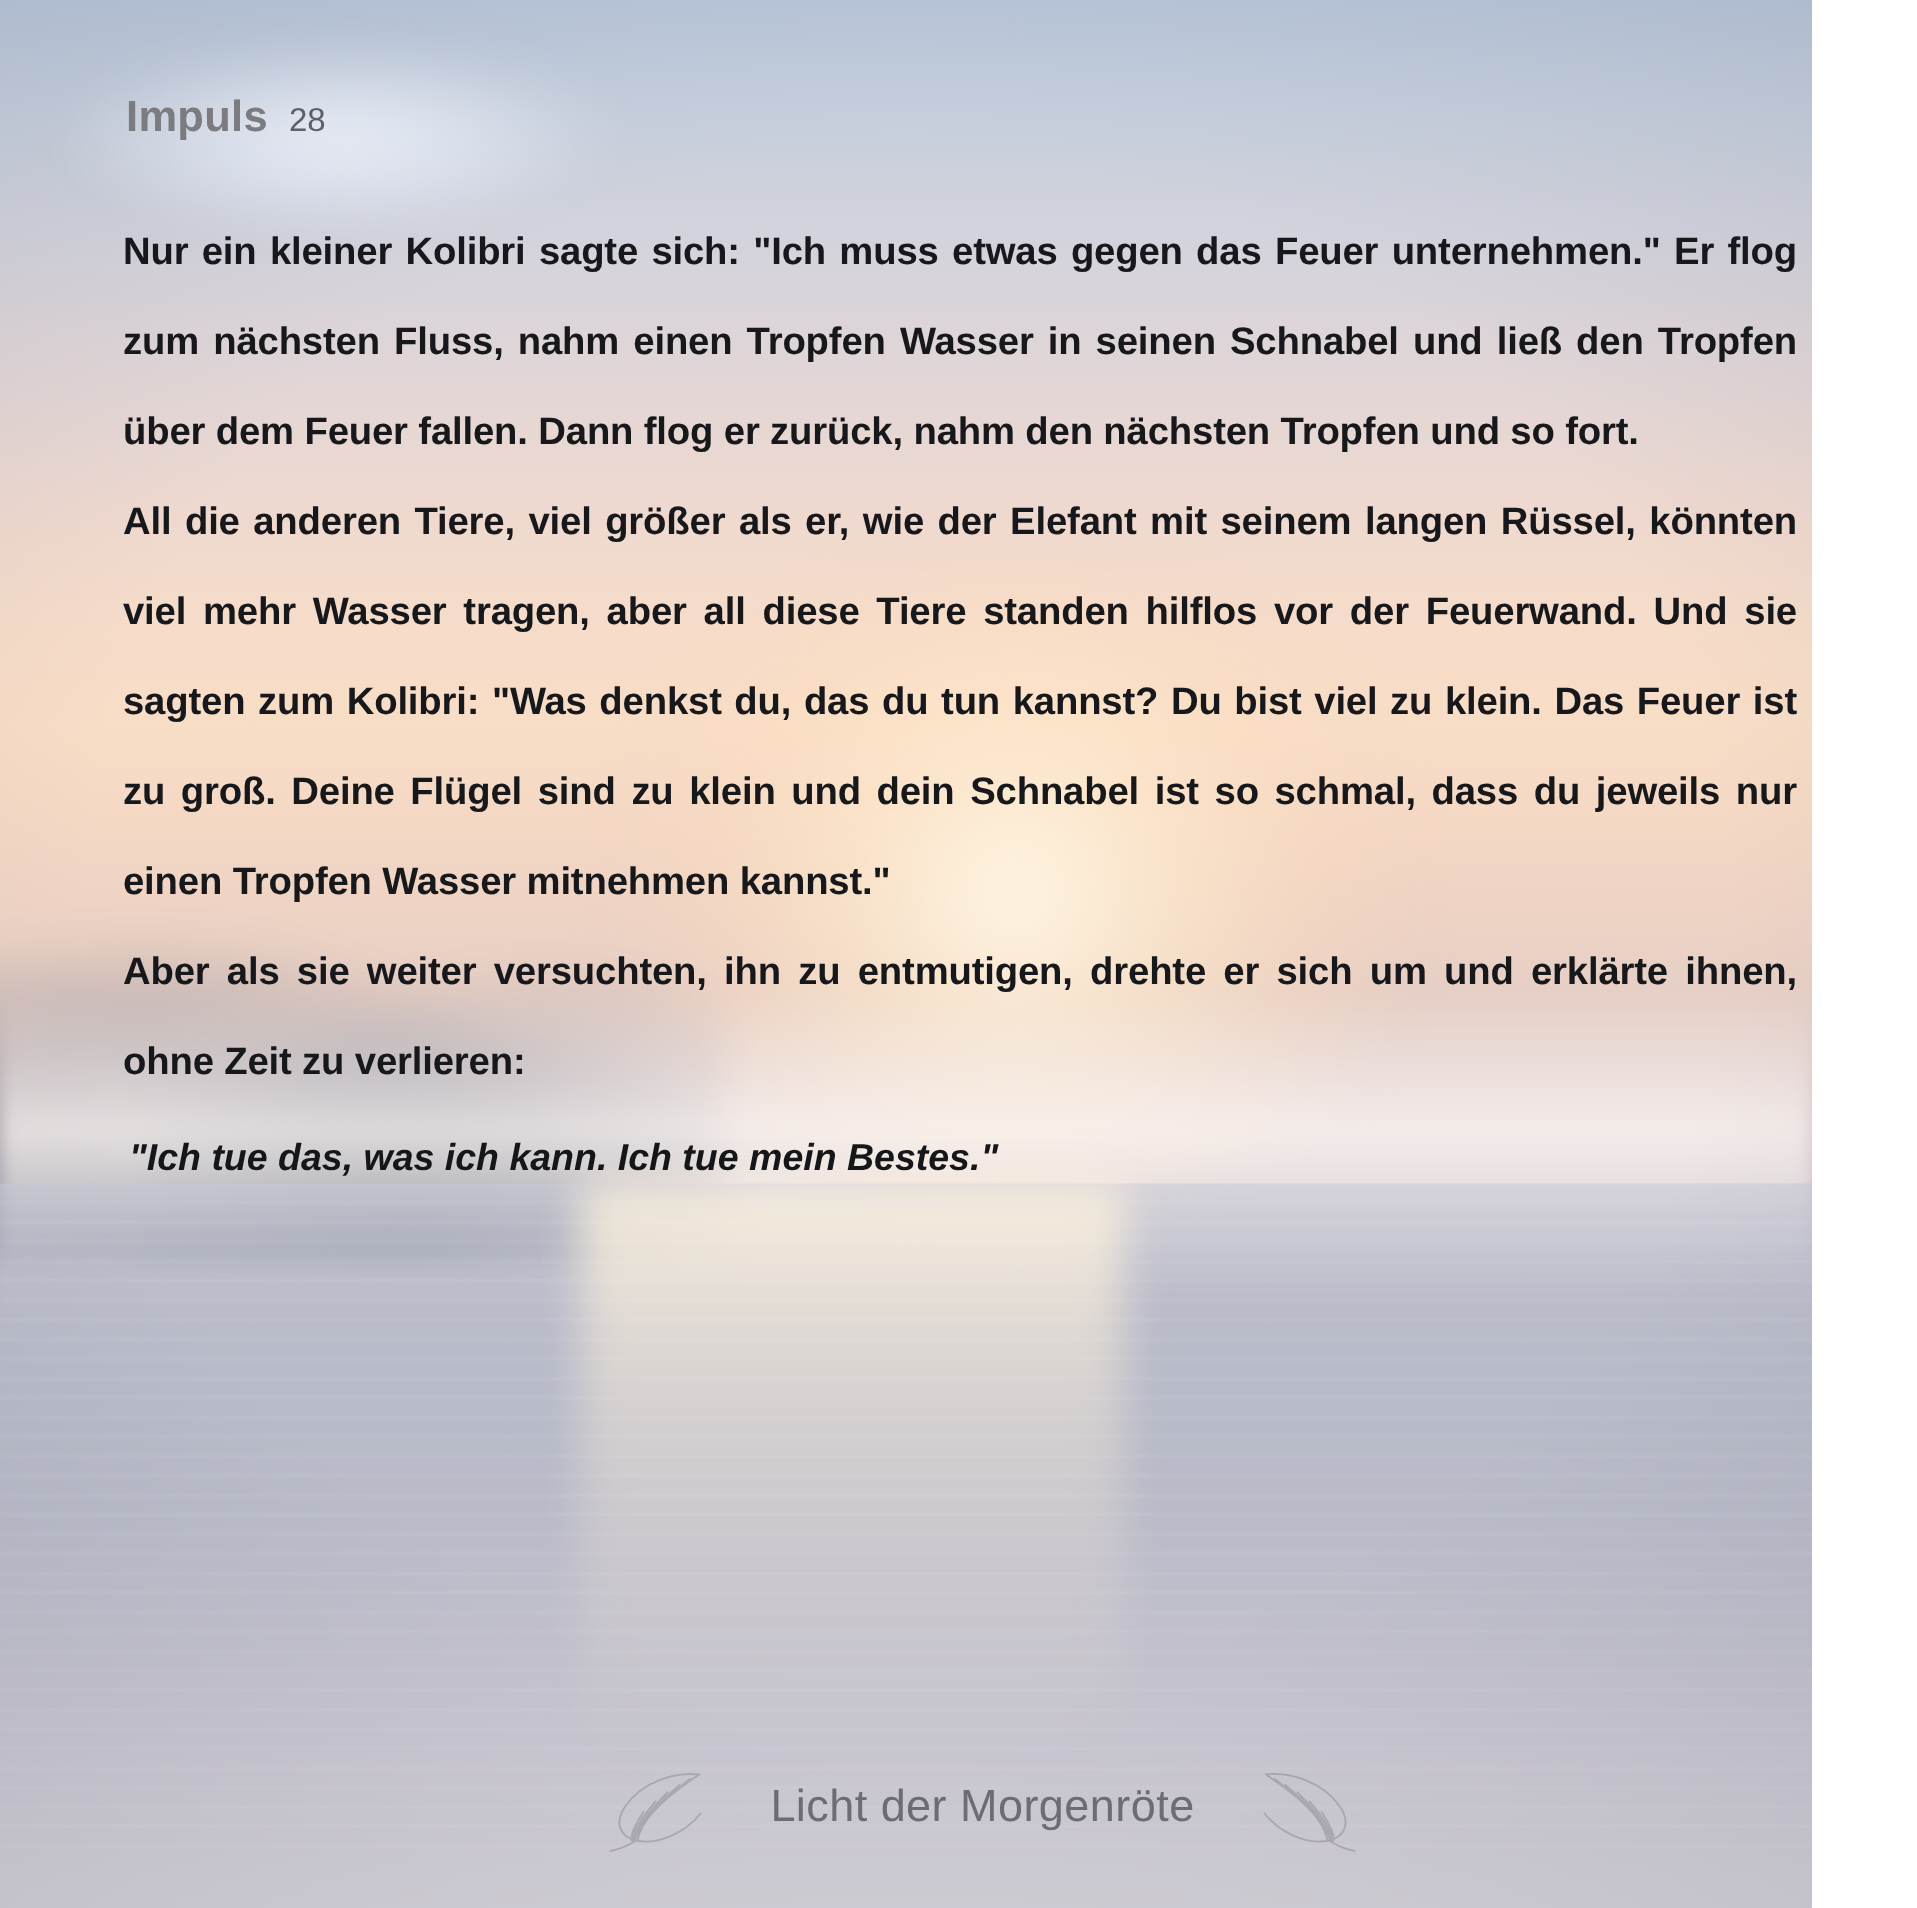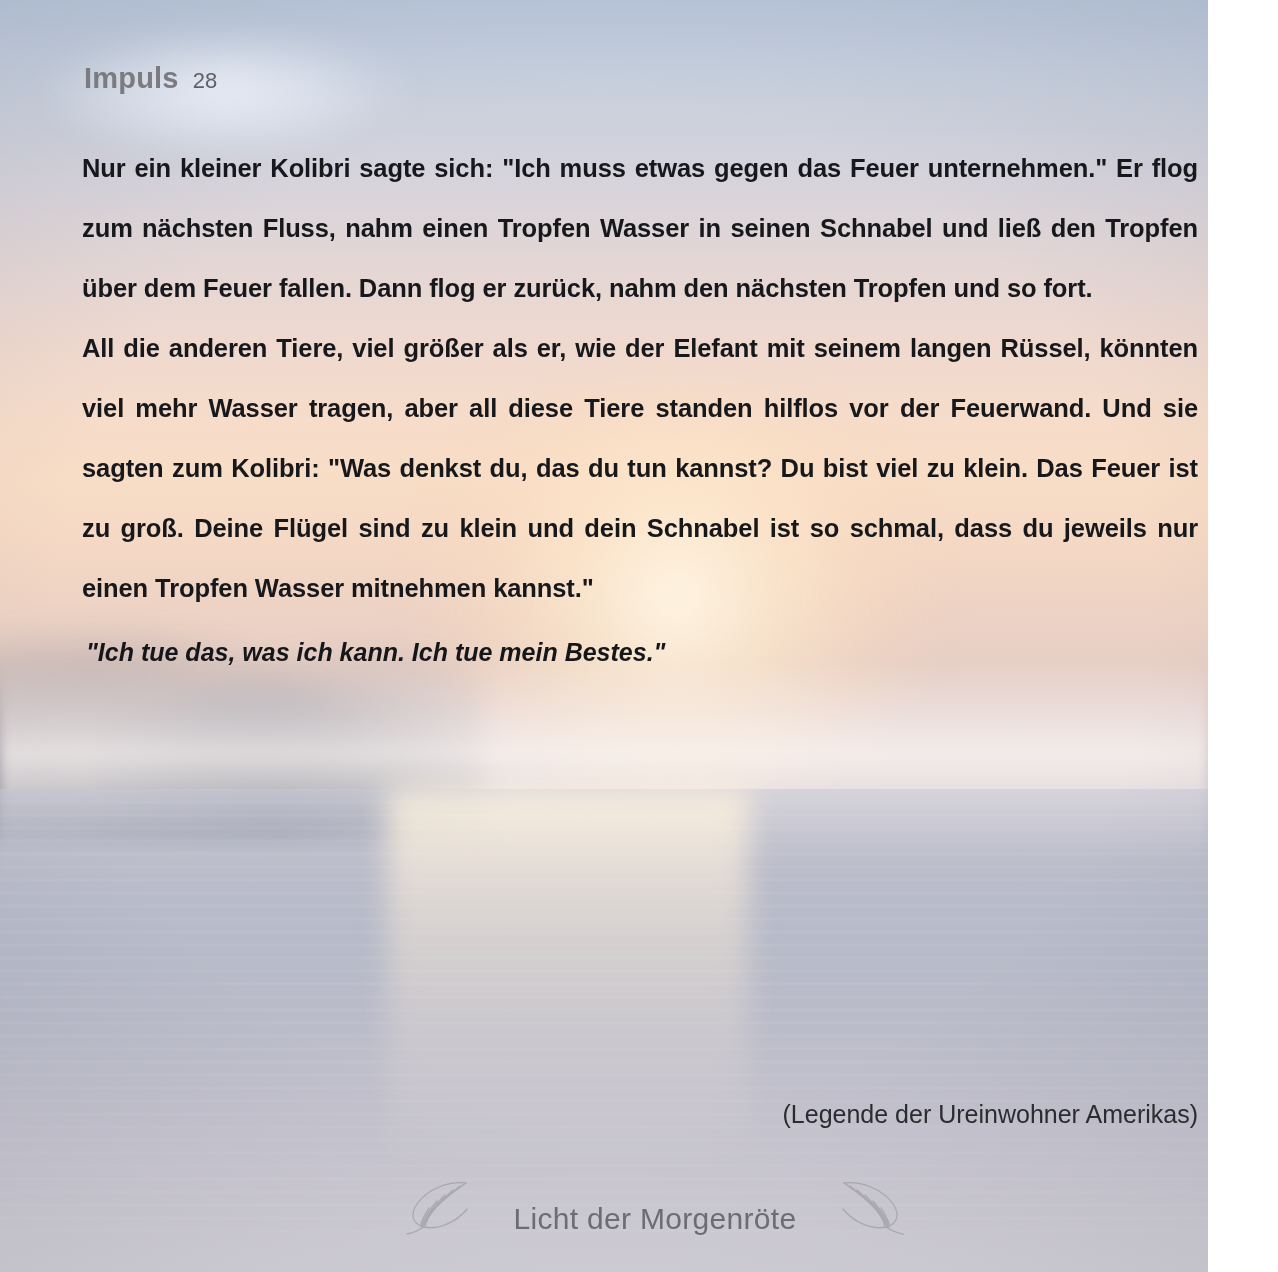--- a/index.html
+++ b/index.html
@@ -225,21 +225,21 @@
     font-weight: 400;
   }
 
   
   .footer {
     position: absolute;
     left: 0;
     right: 0;
     bottom: 36px;
     display: flex;
-    align-items: flex-end;
+    align-items: center;
     justify-content: center;
     gap: 38px;
     padding-left: 32px;
   }
   .footer-text {
     font-size: 30px;
     color: #6c6d74;
     letter-spacing: 0.3px;
     font-weight: 400;
   }
@@ -272,24 +272,24 @@
   <div class="content">
 
     <div class="header">
       <span class="header-label">Impuls</span>
       <span class="header-number">28</span>
     </div>
 
     <div class="body-text">
       <p class="para">Nur ein kleiner Kolibri sagte sich: "Ich muss etwas gegen das Feuer unternehmen." Er flog zum nächsten Fluss, nahm einen Tropfen Wasser in seinen Schnabel und ließ den Tropfen über dem Feuer fallen. Dann flog er zurück, nahm den nächsten Tropfen und so fort.</p>
       <p class="para">All die anderen Tiere, viel größer als er, wie der Elefant mit seinem langen Rüssel, könnten viel mehr Wasser tragen, aber all diese Tiere standen hilflos vor der Feuerwand. Und sie sagten zum Kolibri: "Was denkst du, das du tun kannst? Du bist viel zu klein. Das Feuer ist zu groß. Deine Flügel sind zu klein und dein Schnabel ist so schmal, dass du jeweils nur einen Tropfen Wasser mitnehmen kannst."</p>
+      <p class="para">Aber als sie weiter versuchten, ihn zu entmutigen, drehte er sich um und erklärte ihnen, ohne Zeit zu verlieren:</p>
       <p class="quote">"Ich tue das, was ich kann. Ich tue mein Bestes."</p>
     </div>
 
-    <div class="attribution">(Legende der Ureinwohner Amerikas)</div>
 
     <div class="footer">
       <span class="leaf">
         <svg viewBox="0 0 72 62" width="72" height="62" aria-hidden="true">
           <g fill="none" stroke="#8e9099" stroke-width="1.3" stroke-linecap="round">
             <path d="M62 9 C46 7, 24 14, 13 30 C6 40, 8 50, 20 53 C33 56, 52 49, 63 35"></path>
             <path d="M62 9 C52 16, 40 24, 31 34 C25 41, 22 48, 21 53"></path>
             <path d="M56 12 C46 20, 36 28, 28 38 C23 45, 20 50, 19 53"></path>
             <path d="M49 16 C40 24, 31 32, 25 41 C21 47, 19 51, 18 53"></path>
             <path d="M41 21 C34 28, 27 36, 22 44 C19 49, 18 52, 18 53"></path>

